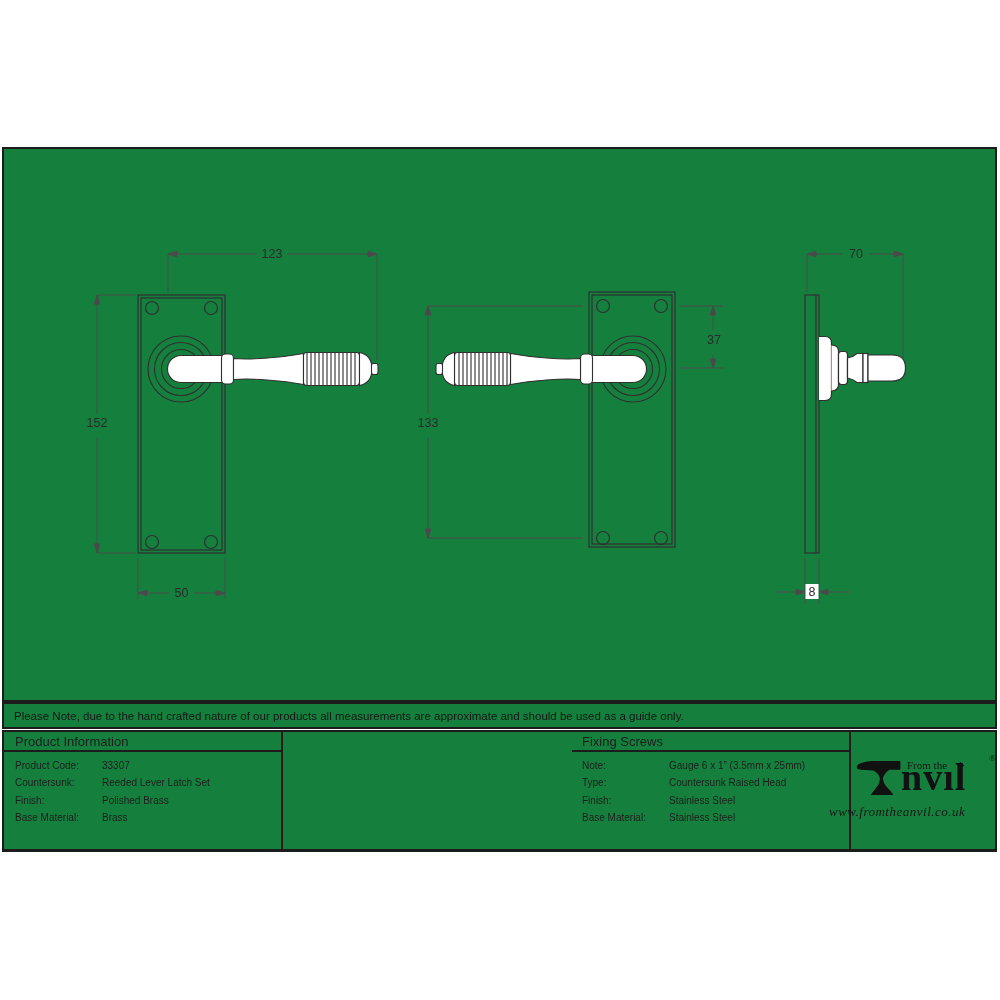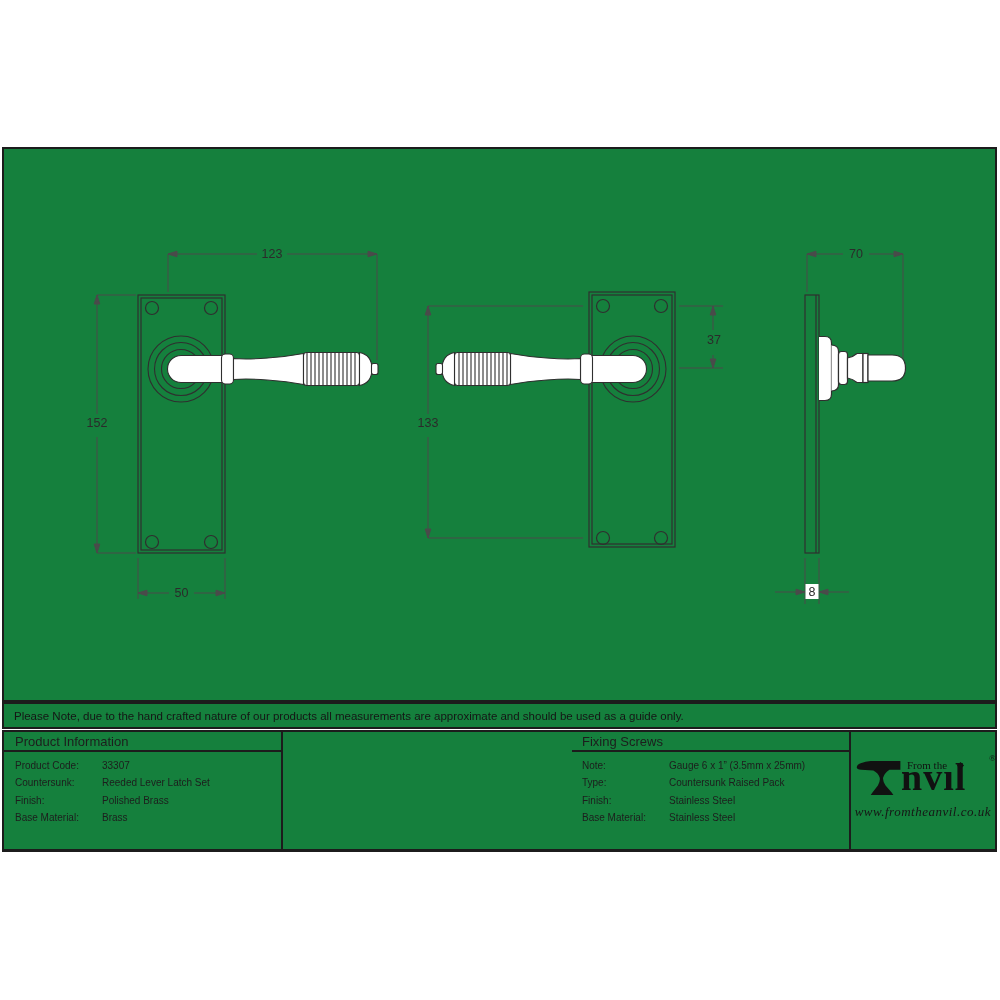--- a/index.html
+++ b/index.html
@@ -24,21 +24,21 @@
   .pad3{padding-left:10px;}
   svg text{font-family:"Liberation Sans",sans-serif;font-size:12.5px;fill:#2b2b2b;}
   #drawings-svg{position:absolute;left:0;top:0;pointer-events:none;}
   
   #logo{position:absolute;left:0;top:0;right:0;bottom:0;font-family:"Liberation Serif",serif;color:#111;border-radius:27px;}
   #anvil-icon{position:absolute;left:26px;top:25px;width:48px;height:42px;}
   #brand-suffix{position:absolute;left:72px;top:22px;font-size:38px;line-height:46px;font-weight:700;letter-spacing:1px;}
   #from-the{position:absolute;left:78px;top:27px;font-size:11px;}
   #i-diamond{position:absolute;left:129px;top:31px;width:5px;height:5px;background:#111;transform:rotate(45deg);}
   #registered{position:absolute;left:160px;top:21px;font-size:9px;}
-  #logo-url{position:absolute;left:0;right:4px;top:72px;text-align:right;font-size:13px;font-style:italic;letter-spacing:0.5px;color:#161616;}
+  #logo-url{position:absolute;left:0;right:4px;top:72px;text-align:left;font-size:13px;font-style:italic;letter-spacing:0.5px;color:#161616;}
 </style>
 </head>
 <body>
 
 <div id="page">
 
   <div id="drawing-box" class="box"></div>
 
   <svg id="drawings-svg" width="1000" height="1000" viewBox="0 0 1000 1000">
     <defs>
@@ -196,21 +196,21 @@
 
     <div id="col-fixing" class="col col-sep">
       <div class="col-header pad3">Fixing Screws</div>
       <div class="col-body">
         <div class="spec-row pad3">
           <span class="spec-label">Note:</span>
           <span>Gauge 6 x 1” (3.5mm x 25mm)</span>
         </div>
         <div class="spec-row pad3">
           <span class="spec-label">Type:</span>
-          <span>Countersunk Raised Pack</span>
+          <span>Countersunk Raised Head</span>
         </div>
         <div class="spec-row pad3">
           <span class="spec-label">Finish:</span>
           <span>Stainless Steel</span>
         </div>
         <div class="spec-row pad3">
           <span class="spec-label">Base Material:</span>
           <span>Stainless Steel</span>
         </div>
       </div>

